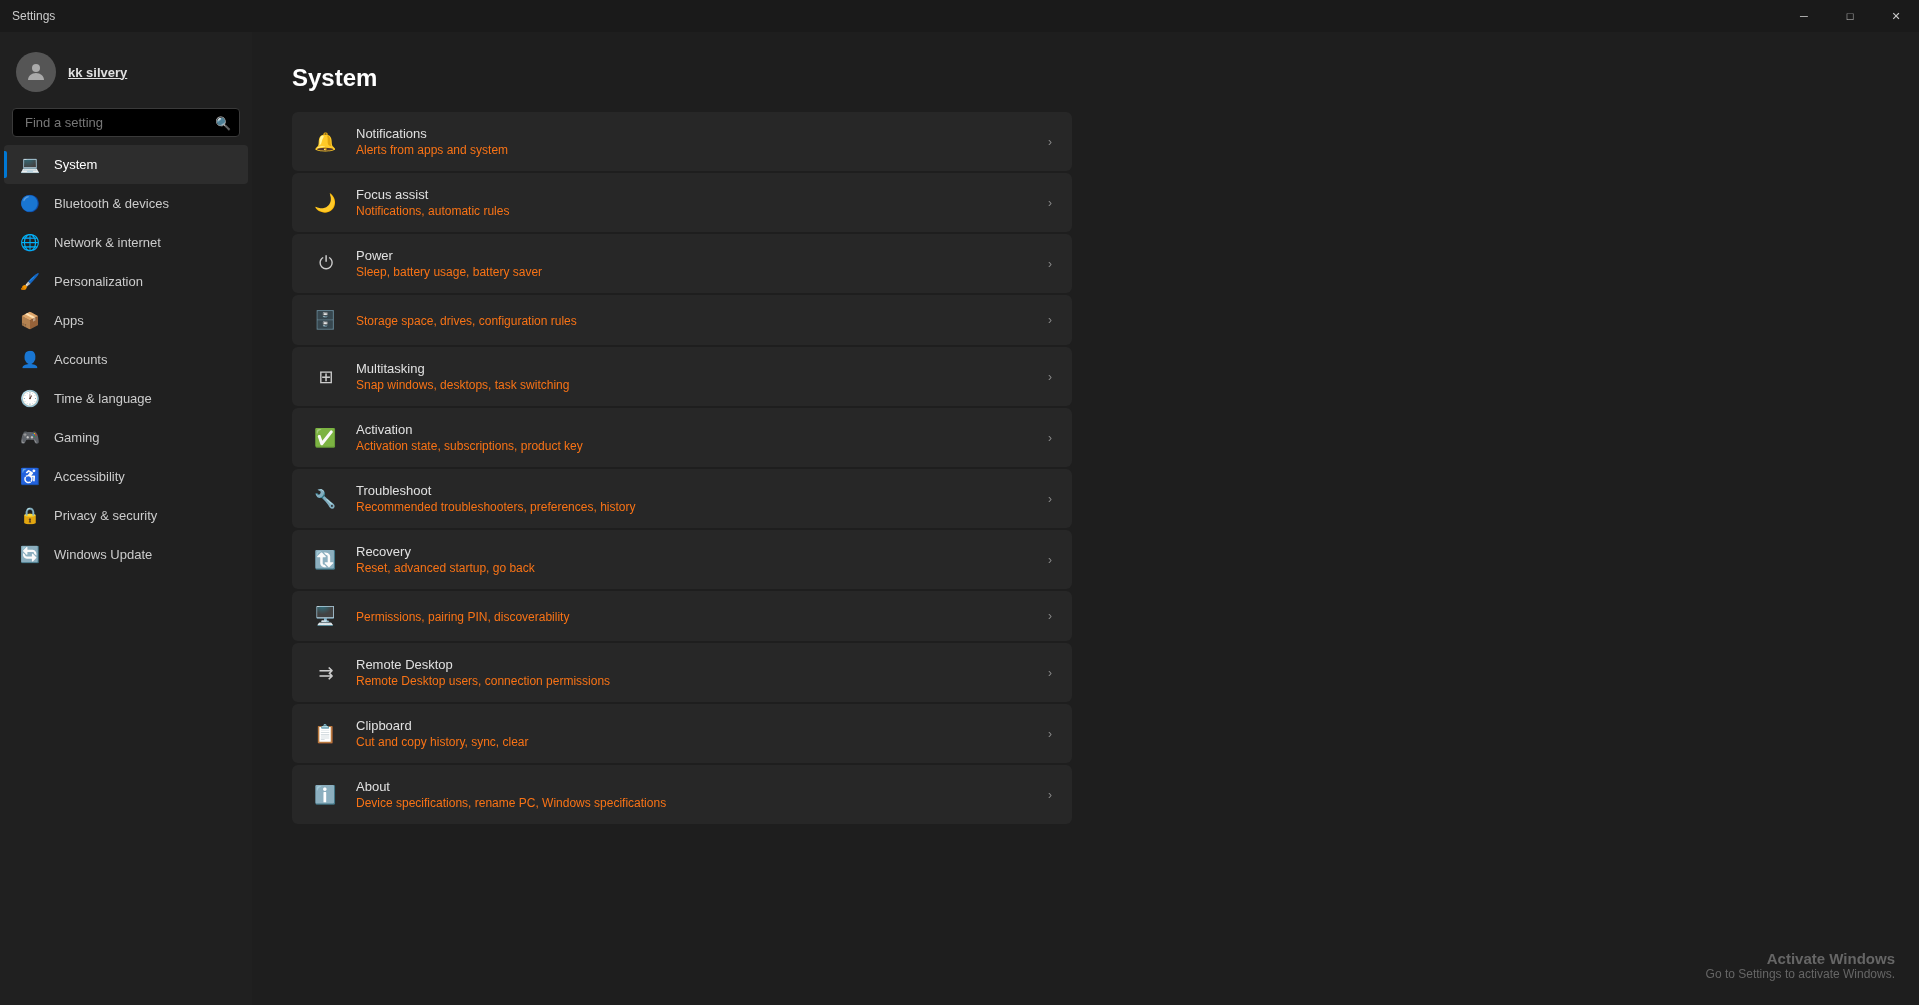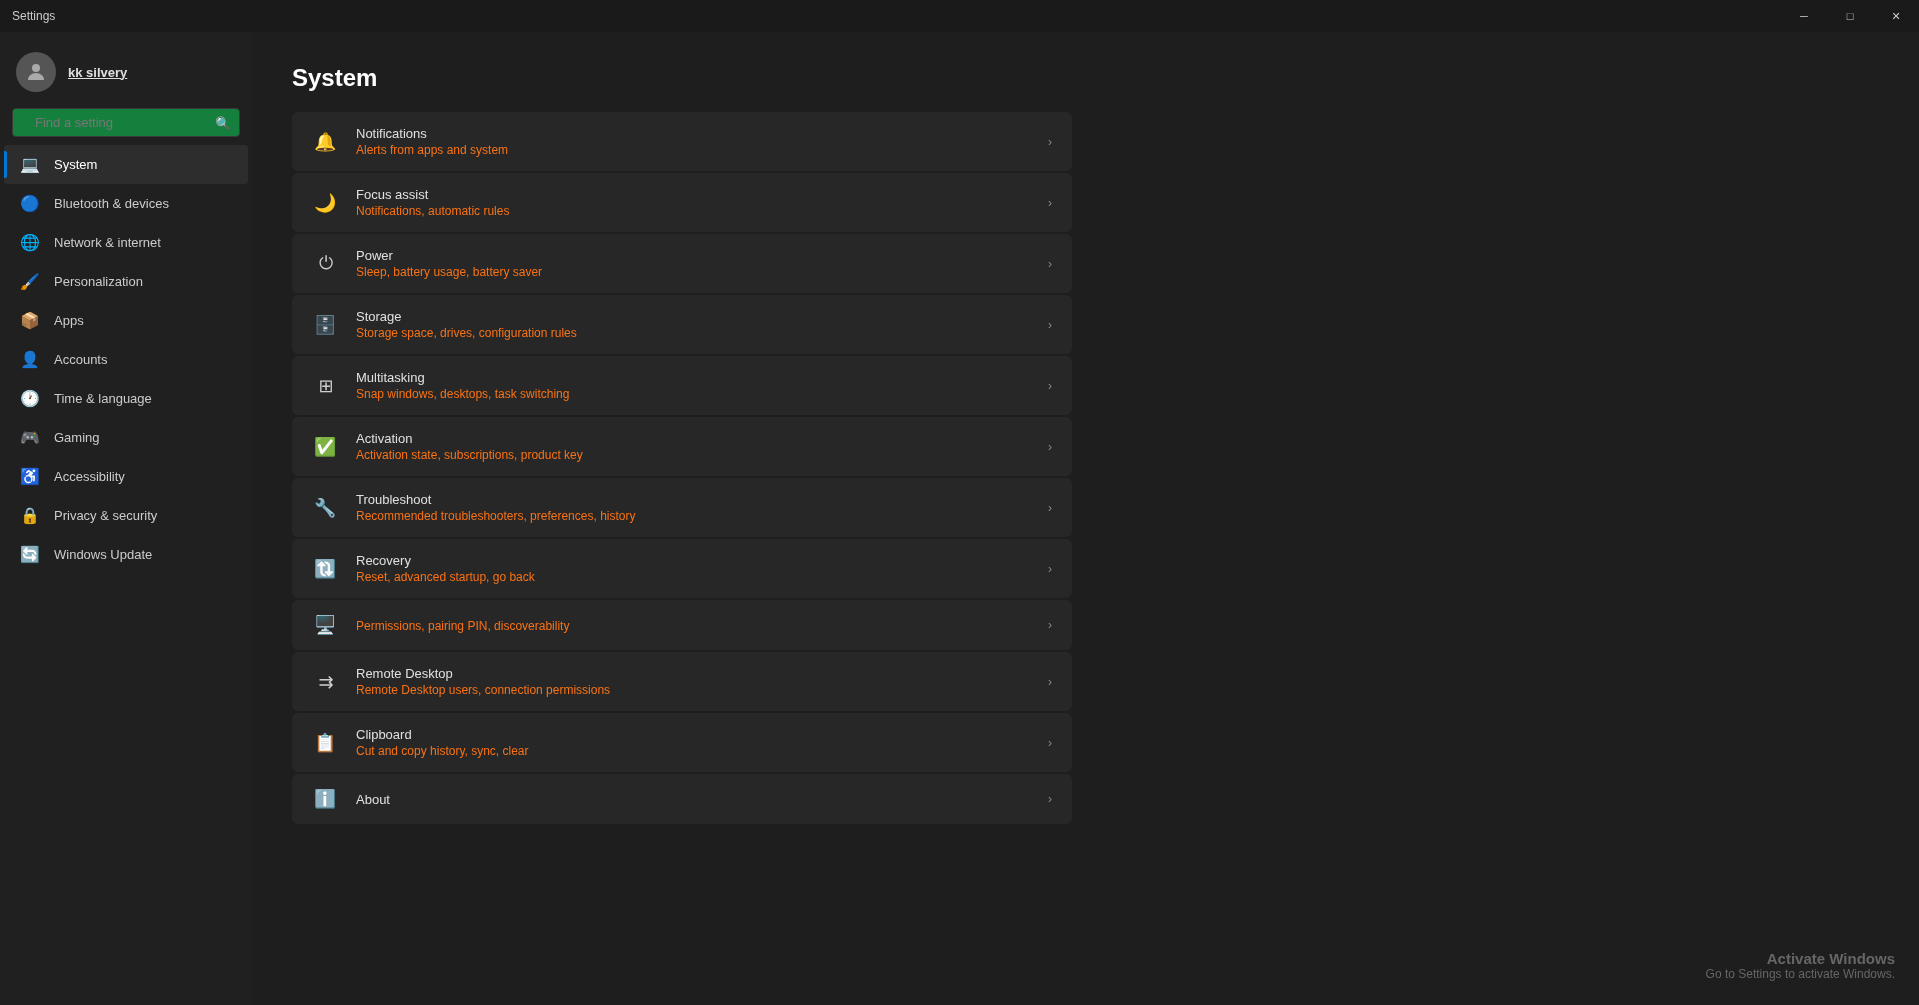--- a/index.html
+++ b/index.html
@@ -86,26 +86,26 @@
       font-weight: 600;
       color: #e0e0e0;
       text-decoration: underline;
     }
     .search-box {
       margin: 0 12px 8px 12px;
       position: relative;
     }
     .search-box input {
       width: 100%;
-      background: #15803d;
+      background: #000000;
       border: 1px solid #3a3a3a;
       border-radius: 4px;
       color: #ccc;
       font-size: 13px;
-      padding: 6px 32px 6px 22px;
+      padding: 6px 32px 6px 12px;
       outline: none;
     }
     .search-box input::placeholder { color: #777; }
     .search-icon-wrap {
       position: absolute;
       right: 8px;
       top: 50%;
       transform: translateY(-50%);
       color: #888;
       font-size: 13px;
@@ -320,21 +320,20 @@
     <span class="settings-item-icon">⏻</span>
     <div class="settings-item-text">
       <div class="settings-item-title">Power</div>
       <div class="settings-item-desc">Sleep, battery usage, battery saver</div>
     </div>
     <span class="settings-item-chevron">›</span>
   </div>
         <div class="settings-item">
     <span class="settings-item-icon">🗄️</span>
     <div class="settings-item-text">
-      <div class="settings-item-title">Storage</div>
       <div class="settings-item-desc">Storage space, drives, configuration rules</div>
     </div>
     <span class="settings-item-chevron">›</span>
   </div>
         <div class="settings-item">
     <span class="settings-item-icon">⊞</span>
     <div class="settings-item-text">
       <div class="settings-item-title">Multitasking</div>
       <div class="settings-item-desc">Snap windows, desktops, task switching</div>
     </div>
@@ -384,20 +383,21 @@
     <div class="settings-item-text">
       <div class="settings-item-title">Clipboard</div>
       <div class="settings-item-desc">Cut and copy history, sync, clear</div>
     </div>
     <span class="settings-item-chevron">›</span>
   </div>
         <div class="settings-item">
     <span class="settings-item-icon">ℹ️</span>
     <div class="settings-item-text">
       <div class="settings-item-title">About</div>
+      <div class="settings-item-desc">Device specifications, rename PC, Windows specifications</div>
     </div>
     <span class="settings-item-chevron">›</span>
   </div>
       </div>
   </div>
 </div>
 
 <div class="activate-watermark">
   <div class="line1">Activate Windows</div>
   <div class="line2">Go to Settings to activate Windows.</div>

